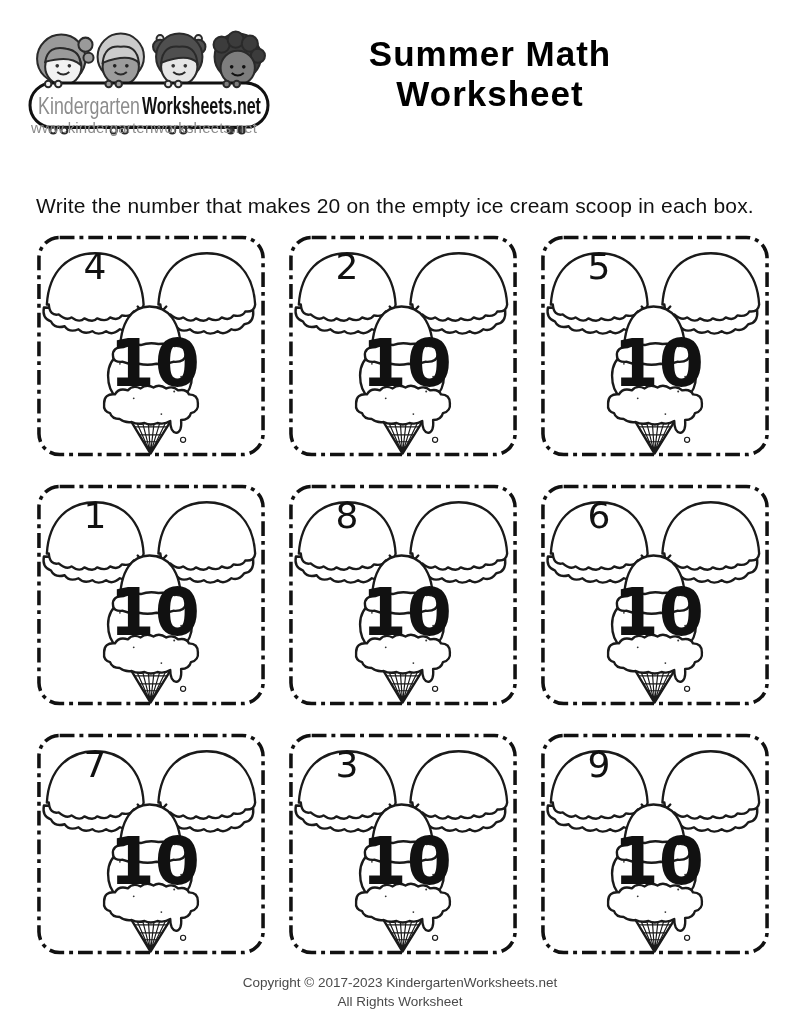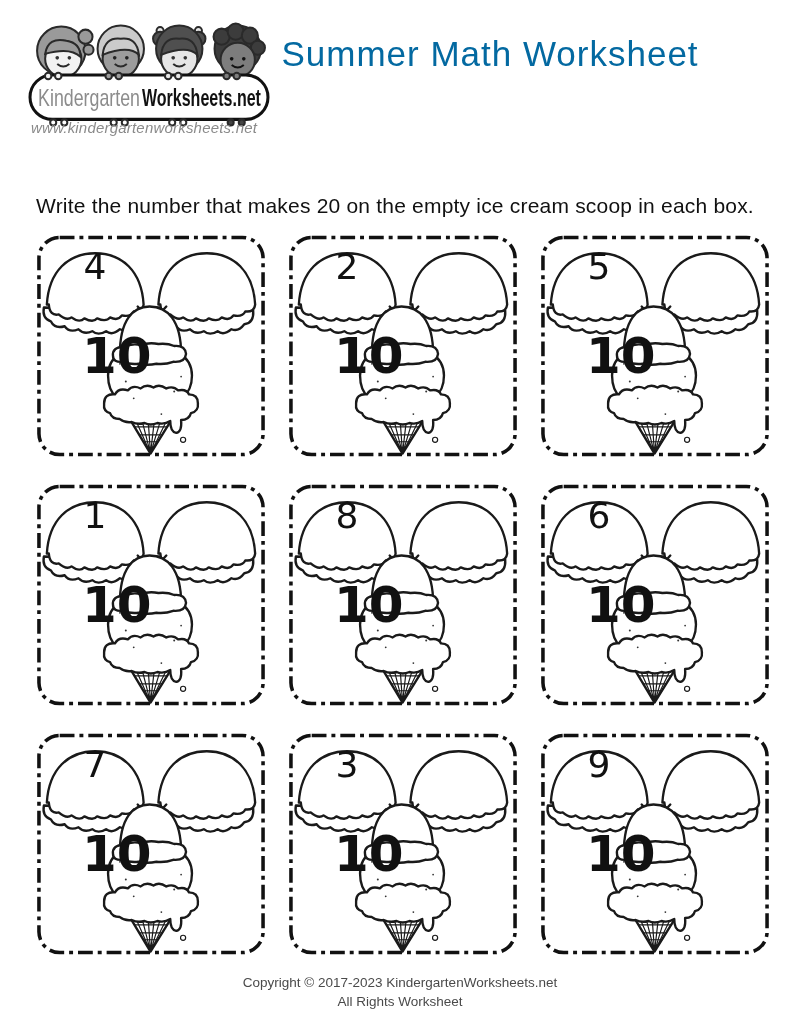--- a/index.html
+++ b/index.html
@@ -1,40 +1,40 @@
 <!DOCTYPE html>
 <html><head>
 <meta charset="utf-8">
 <style>
   html,body{margin:0;padding:0;background:#fff;}
   .page{position:relative;width:800px;height:1035px;background:#ffffff;overflow:hidden;
         font-family:"Liberation Sans",sans-serif;color:#1a1a1a;}
 
   
-  .logo{position:absolute;left:28px;top:20px;width:242px;height:110px;text-align:right;}
+  .logo{position:absolute;left:28px;top:28px;width:242px;height:110px;text-align:right;}
   .site-url{position:absolute;left:31px;top:119px;width:250px;font-size:15px;color:#8a8a8a;
-            letter-spacing:.2px;font-style:italic;}
+            letter-spacing:.2px;}
   .page-title{position:absolute;left:270px;top:34px;width:440px;text-align:center;
-              font-size:35px;font-weight:400;letter-spacing:1px;color:#0369a1;}
+              font-size:35px;font-weight:700;letter-spacing:1px;color:#000000;}
   .name-row{position:absolute;left:455px;top:130px;font-size:24px;white-space:nowrap;}
   .name-line{display:inline-block;width:228px;height:24px;border-bottom:2px solid #1a1a1a;
              vertical-align:bottom;}
 
   .instruction{position:absolute;left:36px;top:194px;width:745px;font-size:21px;
                letter-spacing:.2px;color:#111;}
 
   
   .grid{position:absolute;left:35px;top:232px;display:grid;
         grid-template-columns:repeat(3,232px);column-gap:20px;row-gap:21px;}
   .box{position:relative;width:232px;height:228px;}
   .box svg.art{position:absolute;left:0;top:0;}
   .given{position:absolute;left:10px;top:17px;width:100px;text-align:center;
          font-size:36px;line-height:1;font-family:"DejaVu Sans",sans-serif;color:#111;}
-  .ten{position:absolute;left:47px;top:99px;width:102px;text-align:left;
-       font-size:50px;line-height:1;font-weight:bold;font-family:"DejaVu Sans",sans-serif;color:#111;}
+  .ten{position:absolute;left:63px;top:99px;width:102px;text-align:right;
+       font-size:65px;line-height:1;font-weight:bold;font-family:"DejaVu Sans",sans-serif;color:#111;}
 
   
   .footer{position:absolute;left:0;top:961px;width:100%;text-align:center;
           font-size:13.5px;color:#4a4a4a;line-height:1.4;margin-top:13px;}
 
   
   .ink{stroke:#1a1a1a;fill:none;stroke-width:2.4;stroke-linecap:round;stroke-linejoin:round;}
   .ink-fill{stroke:#1a1a1a;fill:#ffffff;stroke-width:2.4;stroke-linejoin:round;}
   .thin{stroke:#1a1a1a;fill:none;stroke-width:1.2;}
   .kidline{stroke:#2a2a2a;stroke-width:2;}

